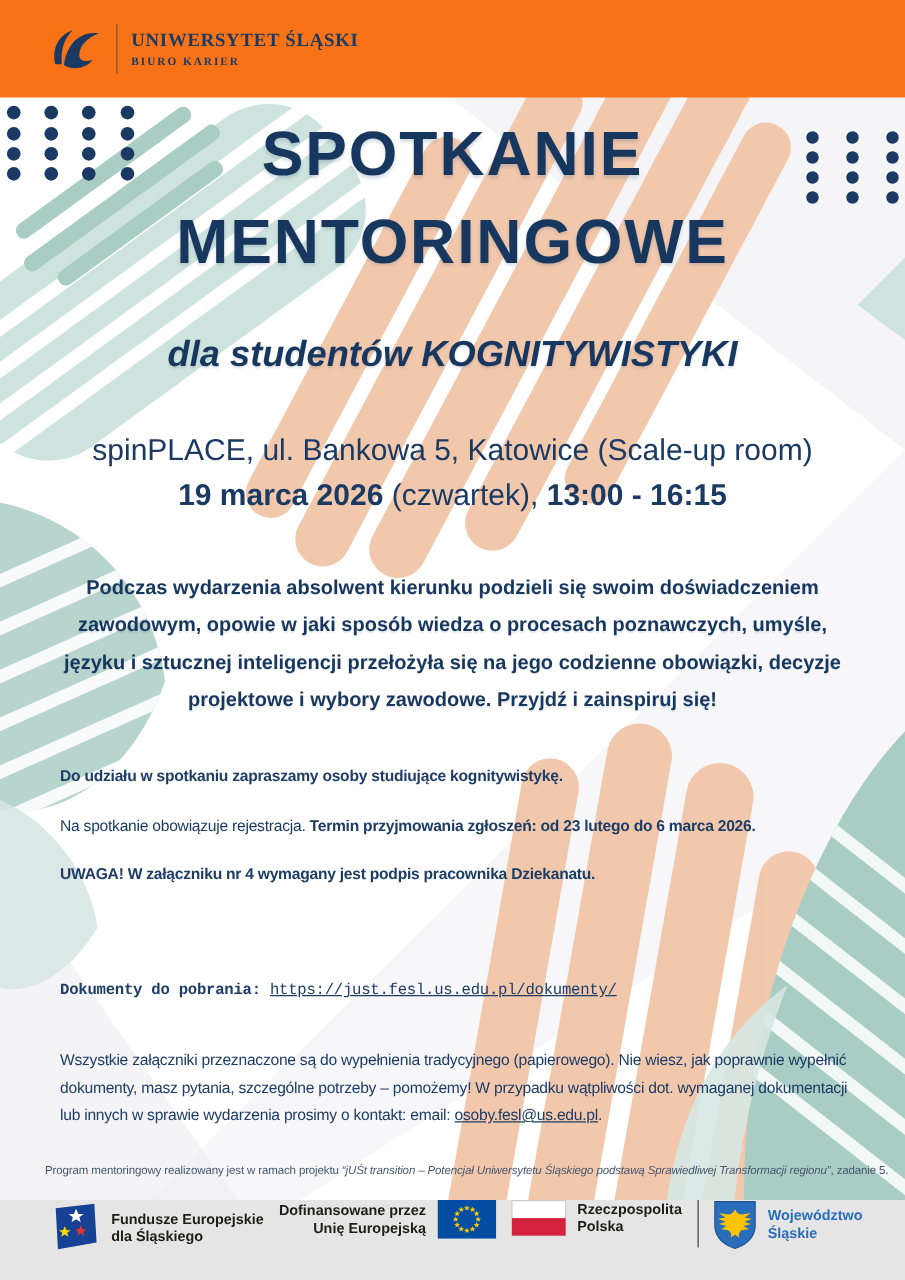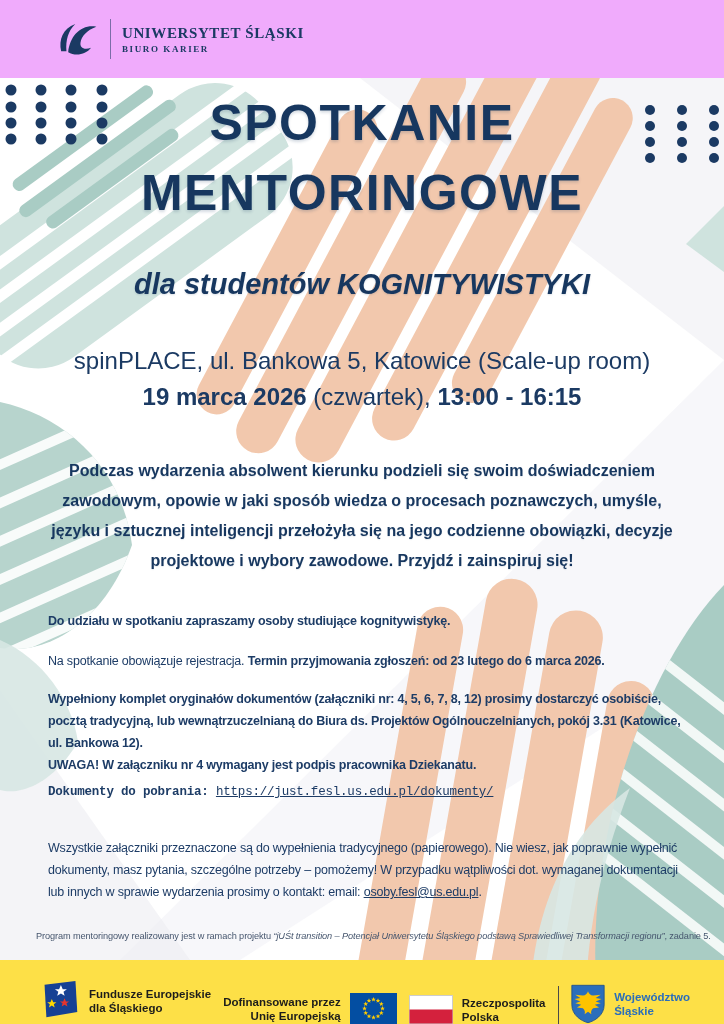--- a/index.html
+++ b/index.html
@@ -1,20 +1,20 @@
 <!DOCTYPE html>
 <html lang="pl"><head>
 <meta charset="utf-8">
 <style>
   html,body{margin:0;padding:0;background:#ffffff;}
   .poster{position:relative;width:724px;height:1024px;background:#ffffff;overflow:hidden;
           font-family:"Liberation Sans",sans-serif;color:#1b3a63;}
   .bg-art{position:absolute;left:0;top:0;width:724px;height:1024px;}
   
-  .topbar{position:absolute;top:0;left:0;right:0;height:78px;background:#f0abfc;display:flex;align-items:center;padding-left:55px;box-sizing:border-box;z-index:3;}
+  .topbar{position:absolute;top:0;left:0;right:0;height:78px;background:#f97316;display:flex;align-items:center;padding-left:38px;box-sizing:border-box;z-index:3;}
   .logo{display:flex;align-items:center;gap:11px;}
   .logo-mark{width:44px;height:38px;flex:0 0 auto;}
   .logo-sep{width:1px;height:40px;background:#1b3a63;opacity:.55;}
   .logo-text{display:flex;flex-direction:column;justify-content:center;}
   .logo-uni{font-family:"Liberation Serif",serif;font-size:15px;letter-spacing:.6px;color:#1b3a63;font-weight:600;}
   .logo-unit{font-family:"Liberation Serif",serif;font-size:9px;letter-spacing:1.6px;color:#1b3a63;margin-top:2px;font-weight:600;}
   
   .title{position:absolute;top:88px;left:0;right:0;margin:0;text-align:center;
          font-size:50px;font-weight:700;letter-spacing:1.5px;line-height:70px;color:#17375f;
          text-shadow:0 2px 3px rgba(23,55,95,.18);z-index:2;}
@@ -32,22 +32,22 @@
   .invite{top:610px;font-weight:700;}
   .registration{top:650px;}
   .documents{top:688px;font-weight:700;}
   .links{top:781px;font-weight:700;line-height:23px;}
   .links .row{display:block;font-family:Liberation Mono, monospace;}
   .help{top:837px;}
   .poster a{color:#1d3c66;text-decoration:underline;font-weight:400;cursor:pointer;}
   .footnote{position:absolute;top:931px;left:36px;right:8px;margin:0;font-size:9.2px;letter-spacing:-.1px;
             color:#46566e;white-space:nowrap;z-index:2;}
   
-  .footer{position:absolute;bottom:0;left:0;right:0;height:64px;background:#fde047;z-index:3;
-          display:flex;align-items:flex-end;justify-content:space-between;padding:0 34px 0 40px;box-sizing:border-box;}
+  .footer{position:absolute;bottom:0;left:0;right:0;height:64px;background:#e5e5e5;z-index:3;
+          display:flex;align-items:flex-start;justify-content:space-between;padding:0 34px 0 40px;box-sizing:border-box;}
   .flogo{display:flex;align-items:center;gap:9px;}
   .ftext{font-size:11.5px;font-weight:700;color:#1d1d1b;line-height:14px;}
   .ftext span{display:block;}
   .ftext.right{text-align:right;}
   .ftext.blue{color:#2a6ebb;}
   .fdivider{width:1.5px;height:38px;background:#4a4a4a;}
 </style>
 </head>
 <body>
 
@@ -182,21 +182,20 @@
       <span>MENTORINGOWE</span>
     </h1>
   <div class="subtitle">dla studentów KOGNITYWISTYKI</div>
   <div class="venue">spinPLACE, ul. Bankowa 5, Katowice (Scale-up room)</div>
   <div class="dateline"><b>19 marca 2026</b><span> (czwartek), </span><b>13:00 - 16:15</b></div>
   <p class="lead">Podczas wydarzenia absolwent kierunku podzieli się swoim doświadczeniem zawodowym, opowie w jaki sposób wiedza o procesach poznawczych, umyśle, języku i sztucznej inteligencji przełożyła się na jego codzienne obowiązki, decyzje projektowe i wybory zawodowe. Przyjdź i zainspiruj się!</p>
 
   <p class="btxt invite">Do udziału w spotkaniu zapraszamy osoby studiujące kognitywistykę.</p>
   <p class="btxt registration"><span>Na spotkanie obowiązuje rejestracja. </span><b>Termin przyjmowania zgłoszeń: od 23 lutego do 6 marca 2026.</b></p>
   <p class="btxt documents">
-      <span style="display:block">Wypełniony komplet oryginałów dokumentów (załączniki nr: 4, 5, 6, 7, 8, 12) prosimy dostarczyć osobiście, pocztą tradycyjną, lub wewnątrzuczelnianą do Biura ds. Projektów Ogólnouczelnianych, pokój 3.31 (Katowice, ul. Bankowa 12).</span>
       <span style="display:block">UWAGA! W załączniku nr 4 wymagany jest podpis pracownika Dziekanatu.</span>
     </p>
   <p class="btxt links">
     <span class="row"><b>Dokumenty do pobrania: </b><a>https://just.fesl.us.edu.pl/dokumenty/</a></span>
   </p>
   <p class="btxt help"><span>Wszystkie załączniki przeznaczone są do wypełnienia tradycyjnego (papierowego). Nie wiesz, jak poprawnie wypełnić dokumenty, masz pytania, szczególne potrzeby – pomożemy! W przypadku wątpliwości dot. wymaganej dokumentacji lub innych w sprawie wydarzenia prosimy o kontakt: email: </span><a>osoby.fesl@us.edu.pl</a><span>.</span></p>
 
   <p class="footnote"><span>Program mentoringowy realizowany jest w ramach projektu </span><i>“jUŚt transition – Potencjał Uniwersytetu Śląskiego podstawą Sprawiedliwej Transformacji regionu”</i><span>, zadanie 5.</span></p>
 
   <footer class="footer">

